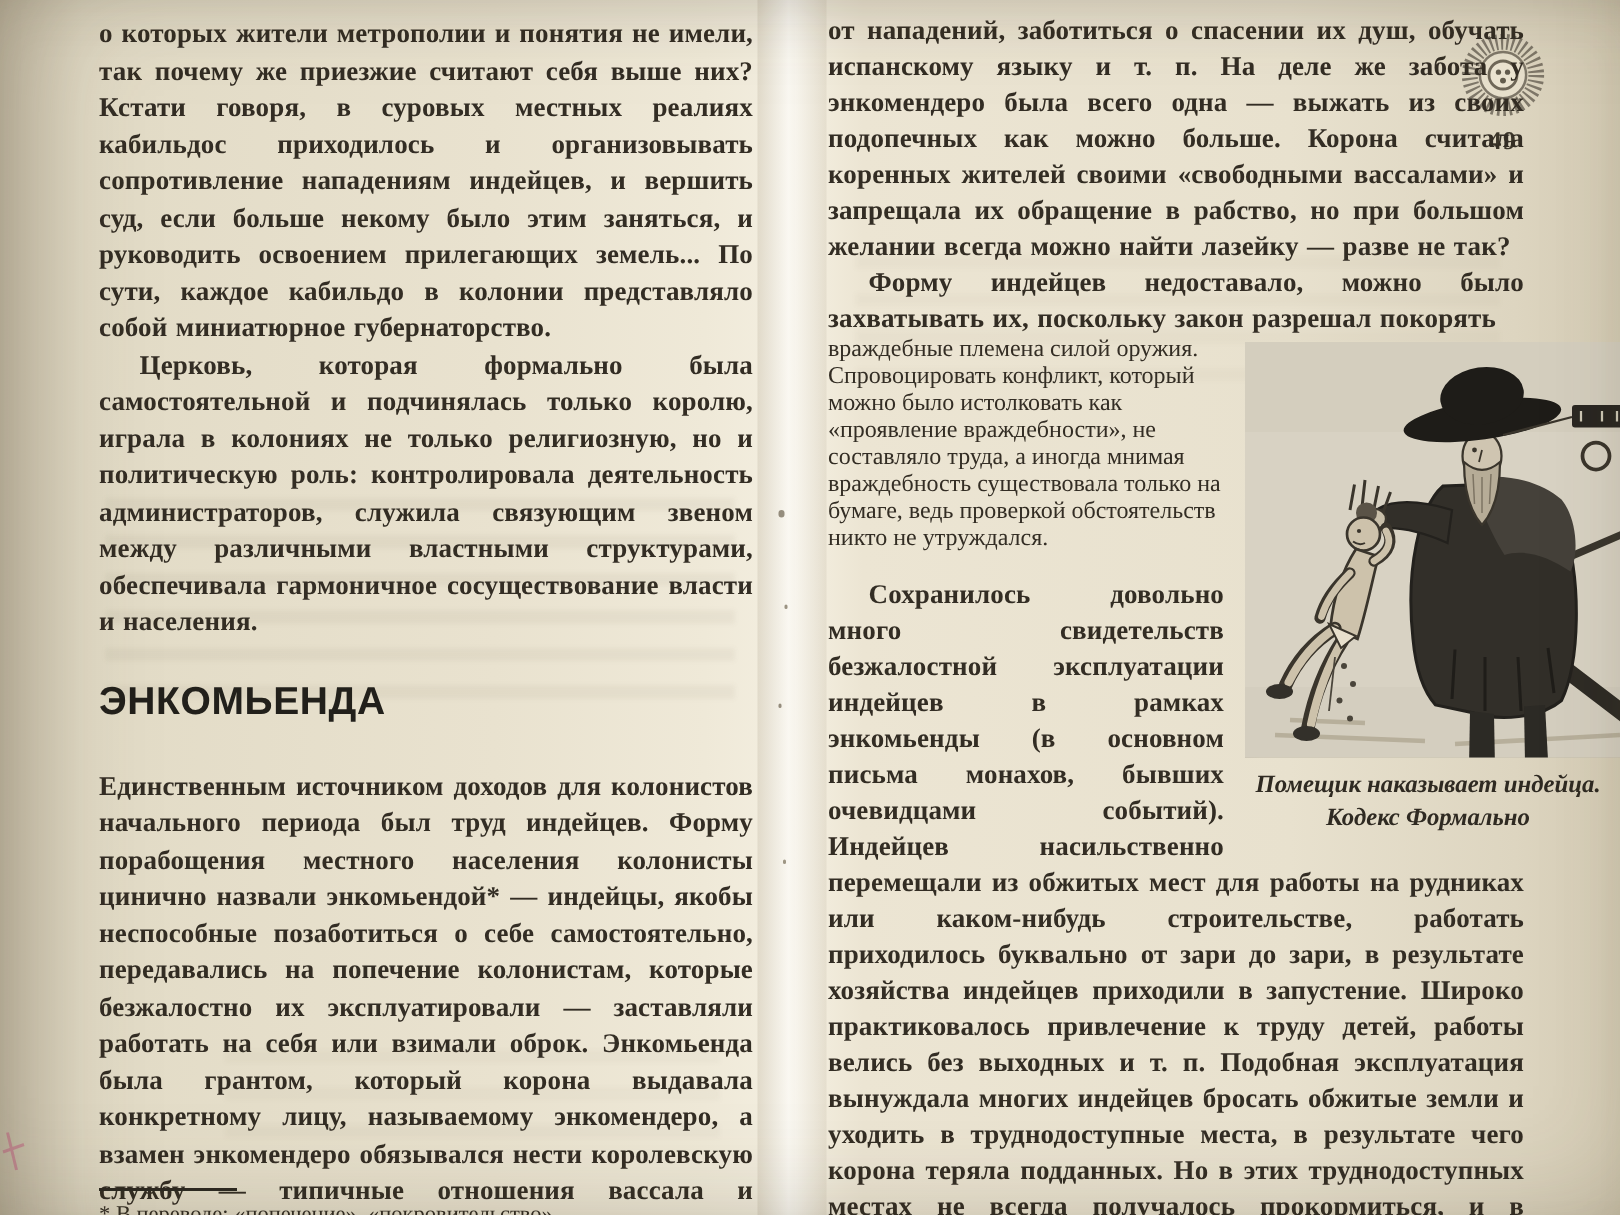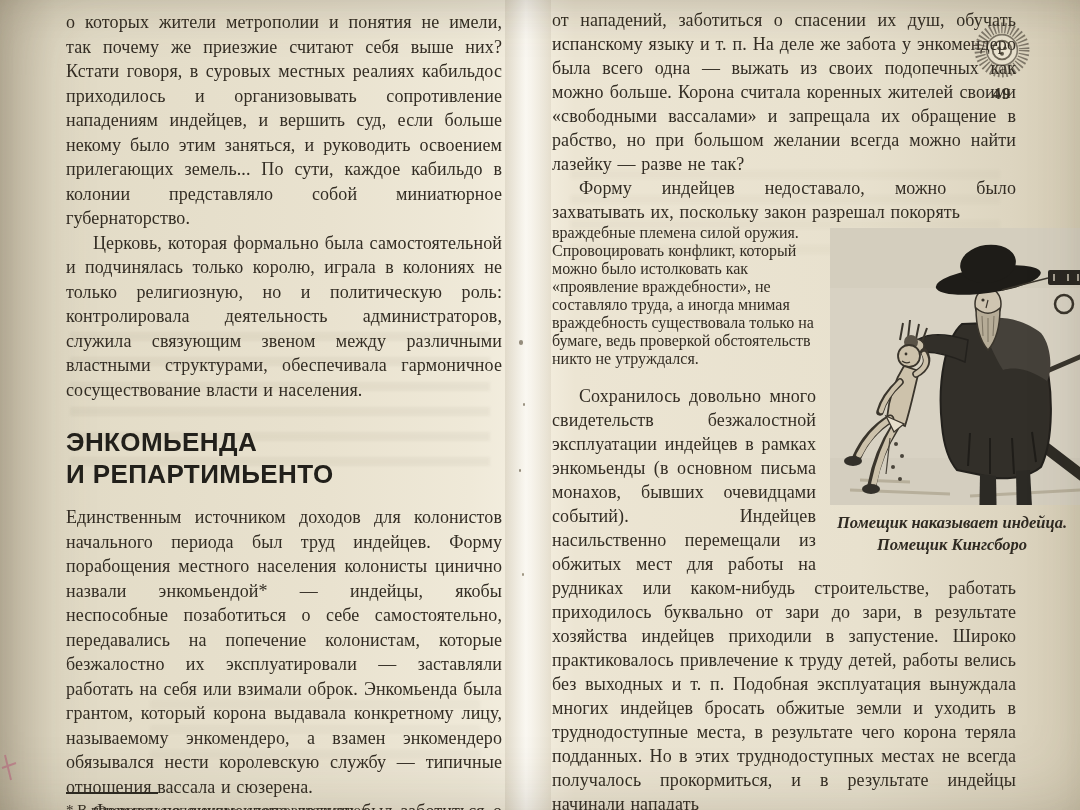--- a/index.html
+++ b/index.html
@@ -64,28 +64,28 @@
   }
   
   .textcol-left{
     position:absolute; left:66px; top:10px; width:436px;
   }
   .textcol-right{
     position:absolute; left:22px; top:8px; width:464px;
   }
   p.body{
     margin:0; text-align:justify; font-size:18px; line-height:24.5px;
-    letter-spacing:.1px; word-spacing:1px;
+    letter-spacing:.1px; word-spacing:1px;font-weight:bold;
   }
   .page-right p.body{line-height:24px;}
   p.indent{text-indent:27px;}
   h2.heading{
     font-family:"Liberation Sans","DejaVu Sans",sans-serif;
     font-size:26px; line-height:32px; font-weight:bold; color:#22201b;
-    margin:24px 0 15px 0; letter-spacing:.4px;
+    margin:24px 0 29px 0; letter-spacing:.4px;
   }
   .footnote{
     position:absolute; left:66px; bottom:-10px; width:436px;
   }
   .footnote-rule{width:92px; height:2.5px; background:#2c2822; margin-bottom:6px;}
   .footnote p{margin:0; font-size:15px; line-height:20px;}
   
   figure.codex{
     float:right; width:244px; margin:4px -58px 2px 14px; padding:0;
   }
@@ -123,21 +123,20 @@
   <div class="page page-left">
     <div class="ghost ghost-1"></div>
     <div class="ghost ghost-2"></div>
 
 
     <div class="textcol-left">
       <p class="body">о которых жители метрополии и понятия не имели, так почему же приезжие считают себя выше них? Кстати говоря, в суровых местных реалиях кабильдос приходилось и организовывать сопротивление нападениям индейцев, и вершить суд, если больше некому было этим заняться, и руководить освоением прилегающих земель... По сути, каждое кабильдо в колонии представляло собой миниатюрное губернаторство.</p>
       <p class="body indent">Церковь, которая формально была самостоятельной и подчинялась только королю, играла в колониях не только религиозную, но и политическую роль: контролировала деятельность администраторов, служила связующим звеном между различными властными структурами, обеспечивала гармоничное сосуществование власти и населения.</p>
       <h2 class="heading">
         <span>ЭНКОМЬЕНДА</span><br>
-        <span>И РЕПАРТИМЬЕНТО</span>
       </h2>
       <p class="body">Единственным источником доходов для колонистов начального периода был труд индейцев. Форму порабощения местного населения колонисты цинично назвали энкомьендой* — индейцы, якобы неспособные позаботиться о себе самостоятельно, передавались на попечение колонистам, которые безжалостно их эксплуатировали — заставляли работать на себя или взимали оброк. Энкомьенда была грантом, который корона выдавала конкретному лицу, называемому энкомендеро, а взамен энкомендеро обязывался нести королевскую службу — типичные отношения вассала и сюзерена.</p>
       <p class="body indent">Формально энкомендеро должен был заботиться о своих подопечных — давать им кров и еду, защищать</p>
     </div>
 
     <div class="footnote">
       <div class="footnote-rule"></div>
       <p>* В переводе: «попечение», «покровительство».</p>
     </div>
   </div>
@@ -222,21 +221,21 @@
 
             <path d="M56 188 L74 196 L64 204 Z" fill="#e7dfcc" stroke="#3a352c" stroke-width="1.3"></path>
             <circle cx="66" cy="216" r="2" fill="#4a453b"></circle>
             <circle cx="72" cy="228" r="2" fill="#4a453b"></circle>
             <circle cx="63" cy="239" r="2" fill="#4a453b"></circle>
             <circle cx="70" cy="251" r="2" fill="#4a453b"></circle>
             <path d="M60 210 L56 246" stroke="#4a453b" stroke-width="1.2" fill="none"></path>
           </svg>
           <figcaption>
             <span>Помещик наказывает индейца.</span>
-            <span>Помещик Кингсборо</span>
+            <span>Кодекс Формально</span>
           </figcaption>
         </figure>
         <span>враждебные племена силой оружия. Спровоцировать конфликт, который можно было истолковать как «проявление враждебности», не составляло труда, а иногда мнимая враждебность существовала только на бумаге, ведь проверкой обстоятельств никто не утруждался.</span>
       <p></p>
 
       <p class="body indent">Сохранилось довольно много свидетельств безжалостной эксплуатации индейцев в рамках энкомьенды (в основном письма монахов, бывших очевидцами событий). Индейцев насильственно перемещали из обжитых мест для работы на рудниках или каком-нибудь строительстве, работать приходилось буквально от зари до зари, в результате хозяйства индейцев приходили в запустение. Широко практиковалось привлечение к труду детей, работы велись без выходных и т. п. Подобная эксплуатация вынуждала многих индейцев бросать обжитые земли и уходить в труднодоступные места, в результате чего корона теряла подданных. Но в этих труднодоступных местах не всегда получалось прокормиться, и в результате индейцы начинали нападать</p>
     </div>
   </div>
 
   <div class="gutter-shade"></div>

